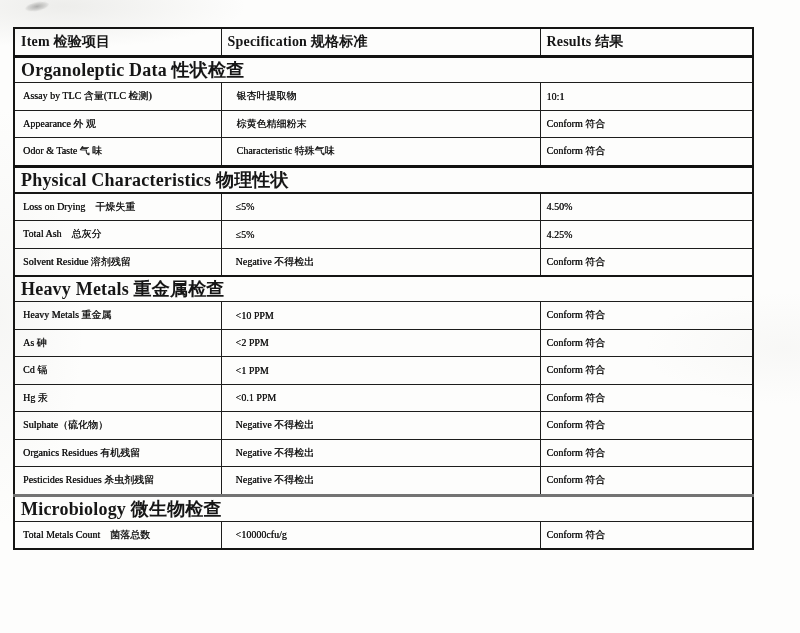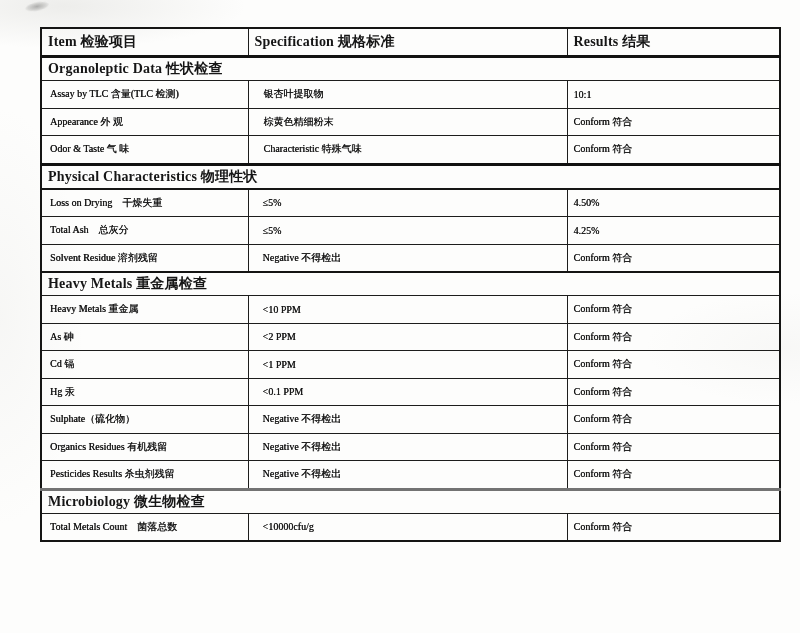--- a/index.html
+++ b/index.html
@@ -25,21 +25,21 @@
     top: 2px;
     width: 24px;
     height: 9px;
     border-radius: 60% 40% 55% 45%;
     background: radial-gradient(ellipse at center, rgba(120,120,118,0.55), rgba(160,160,158,0.25) 60%, transparent 75%);
     transform: rotate(-10deg);
     filter: blur(0.6px);
   }
   table.coa {
     position: absolute;
-    left: 40px;
+    left: 13px;
     top: 27px;
     width: 739px;
     border-collapse: collapse;
     table-layout: fixed;
   }
   table.coa col.c1 { width: 207px; }
   table.coa col.c2 { width: 319px; }
   table.coa col.c3 { width: 213px; }
 
   table.coa th, table.coa td {
@@ -59,21 +59,21 @@
   tr.header-row th {
     height: 26px;
     font-weight: bold;
     font-size: 14px;
     border-bottom: 3px solid #121211;
     letter-spacing: 0.2px;
   }
   tr.section-row td {
     height: 22px;
     font-weight: bold;
-    font-size: 14px;
+    font-size: 18px;
     border-top: 2px solid #141413;
     border-bottom: 1.6px solid #1d1d1c;
     letter-spacing: 0.2px;
   }
   tr.section-row.sec-1 td { border-top: 3.5px solid #111110; border-bottom: 2.4px solid #161615; }
   tr.section-row.sec-3 td { border-top: 3px solid #737373; margin-left: 28px; }
 
   tr.data-row td {
     height: 26.5px;
     text-shadow: 0.35px 0 0 currentColor; 
@@ -165,21 +165,21 @@
         <td class="cell cell-item">Sulphate（硫化物）</td>
         <td class="cell cell-spec">Negative 不得检出</td>
         <td class="cell cell-result">Conform 符合</td>
       </tr>
       <tr class="data-row">
         <td class="cell cell-item">Organics Residues 有机残留</td>
         <td class="cell cell-spec">Negative 不得检出</td>
         <td class="cell cell-result">Conform 符合</td>
       </tr>
       <tr class="data-row">
-        <td class="cell cell-item">Pesticides Results 杀虫剂残留</td>
+        <td class="cell cell-item">Pesticides Residues 杀虫剂残留</td>
         <td class="cell cell-spec">Negative 不得检出</td>
         <td class="cell cell-result">Conform 符合</td>
       </tr>
       <tr class="section-row sec-3">
         <td colspan="3">Microbiology 微生物检查</td>
       </tr>
       <tr class="data-row">
         <td class="cell cell-item">Total Metals Count    菌落总数</td>
         <td class="cell cell-spec">&lt;10000cfu/g</td>
         <td class="cell cell-result">Conform 符合</td>

